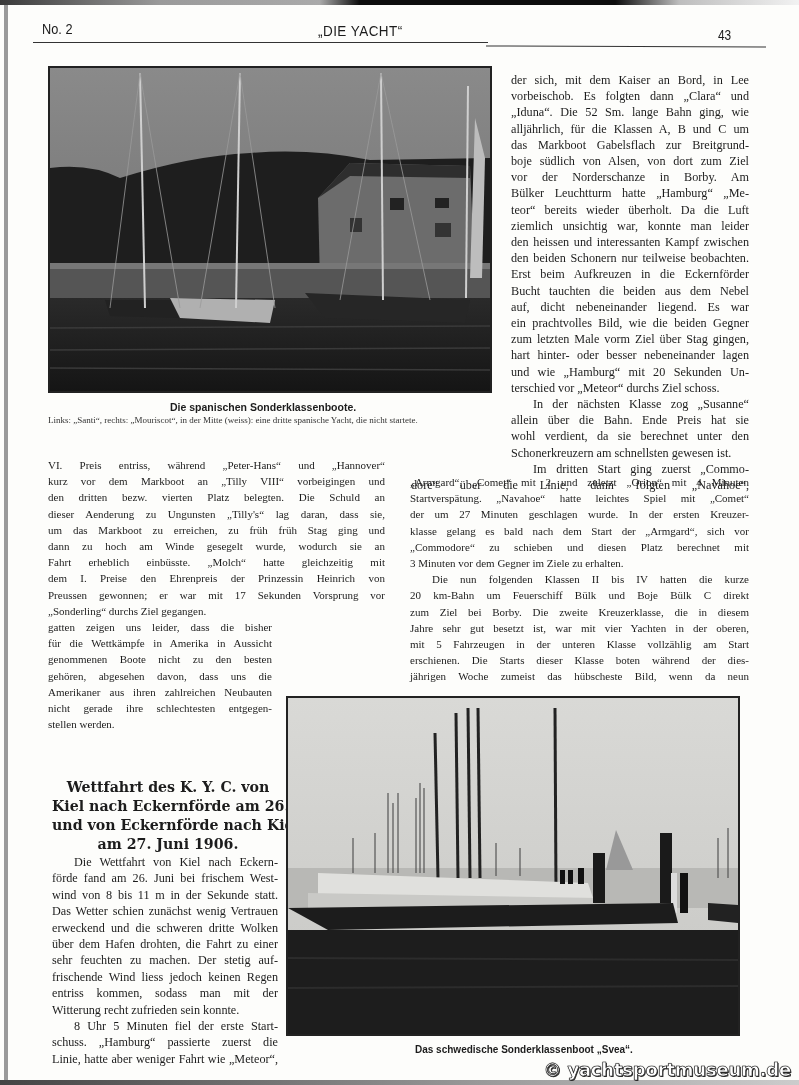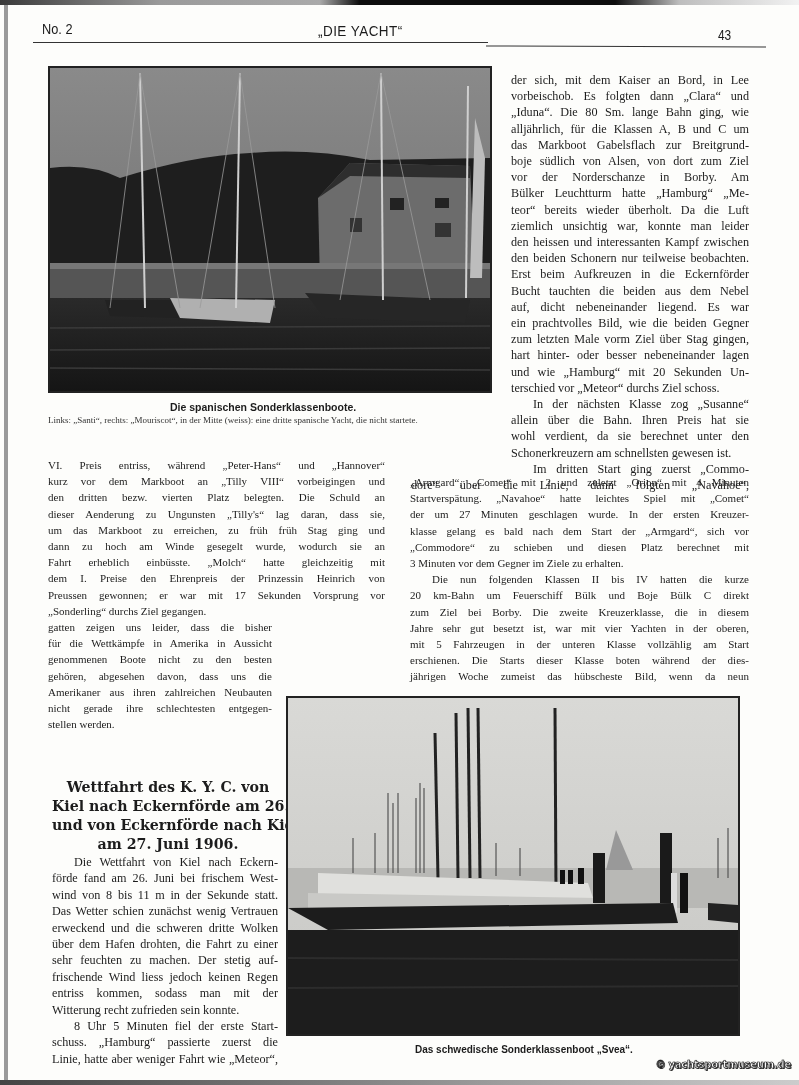--- a/index.html
+++ b/index.html
@@ -50,21 +50,21 @@
   .line { display: block; text-align: justify; text-align-last: justify; white-space: nowrap; }
   .line.last { text-align-last: left; }
 
   .heading {
     position: absolute; left: 52px; top: 778px; width: 232px; text-align: center;
     font-family: "DejaVu Serif", serif; font-weight: bold; font-size: 14.2px; line-height: 19px;
   }
 
   .watermark {
     position: absolute; right: 8px; top: 1059px;
-    font-family: "DejaVu Sans", sans-serif; font-size: 10px; color: #fff;
+    font-family: "DejaVu Sans", sans-serif; font-size: 18px; color: #fff;
     -webkit-text-stroke: 0.6px #222; font-weight: bold; letter-spacing: -0.2px;
     text-shadow: 0 0 1px #000, 1px 1px 0 #333;
     text-align: center;
   }
 </style>
 </head>
 <body>
 
 <div class="scan-top"></div>
 <div class="scan-left"></div>
@@ -130,42 +130,42 @@
     <path d="M425 50 L435 90 L432 210 L420 210 Z" fill="#bdbdbd"></path>
   </svg>
 </div>
 <div class="caption-title" style="left:170px; top:401px;">Die spanischen Sonderklassenboote.</div>
 <div class="caption-sub" style="left:48px; top:415px;">Links: „Santi“, rechts: „Mouriscot“, in der Mitte (weiss): eine dritte spanische Yacht, die nicht startete.</div>
 
 <div class="col" style="left:511px; top:72px; width:238px; font-size:12.2px;">
   <div id="rt-lines">
       <span class="line">der sich, mit dem Kaiser an Bord, in Lee</span>
       <span class="line">vorbeischob.  Es folgten dann „Clara“ und</span>
-      <span class="line">„Iduna“.  Die 80 Sm. lange Bahn ging, wie</span>
+      <span class="line">„Iduna“.  Die 52 Sm. lange Bahn ging, wie</span>
       <span class="line">alljährlich, für die Klassen A, B und C um</span>
       <span class="line">das Markboot Gabelsflach zur Breitgrund-</span>
       <span class="line">boje südlich von Alsen, von dort zum Ziel</span>
       <span class="line">vor der Norderschanze in Borby.  Am</span>
       <span class="line">Bülker Leuchtturm hatte „Hamburg“ „Me-</span>
       <span class="line">teor“ bereits wieder überholt.  Da die Luft</span>
       <span class="line">ziemlich unsichtig war, konnte man leider</span>
       <span class="line">den heissen und interessanten Kampf zwischen</span>
       <span class="line">den beiden Schonern nur teilweise beobachten.</span>
       <span class="line">Erst beim Aufkreuzen in die Eckernförder</span>
       <span class="line">Bucht tauchten die beiden aus dem Nebel</span>
       <span class="line">auf, dicht nebeneinander liegend.  Es war</span>
       <span class="line">ein prachtvolles Bild, wie die beiden Gegner</span>
       <span class="line">zum letzten Male vorm Ziel über Stag gingen,</span>
       <span class="line">hart hinter- oder besser nebeneinander lagen</span>
       <span class="line">und wie „Hamburg“ mit 20 Sekunden Un-</span>
       <span class="line last">terschied vor „Meteor“ durchs Ziel schoss.</span>
     </div>
   <div id="rt-p2">
       <span class="line" style="padding-left: 22px;">In der nächsten Klasse zog „Susanne“</span>
-      <span class="line">allein über die Bahn.  Ihren Preis hat sie</span>
+      <span class="line">allein über die Bahn.  Ende Preis hat sie</span>
       <span class="line">wohl verdient, da sie berechnet unter den</span>
       <span class="line last">Schonerkreuzern am schnellsten gewesen ist.</span>
     </div>
   <div id="rt-p3" style="margin-left: -100px;">
       <span class="line" style="padding-left: 122px;">Im dritten Start ging zuerst „Commo-</span>
       <span class="line">dore“ über die Linie, dann folgten „Navahoe“,</span>
     </div>
 </div>
 
 <div class="col" style="left:410px; top:474px; width:339px;">

